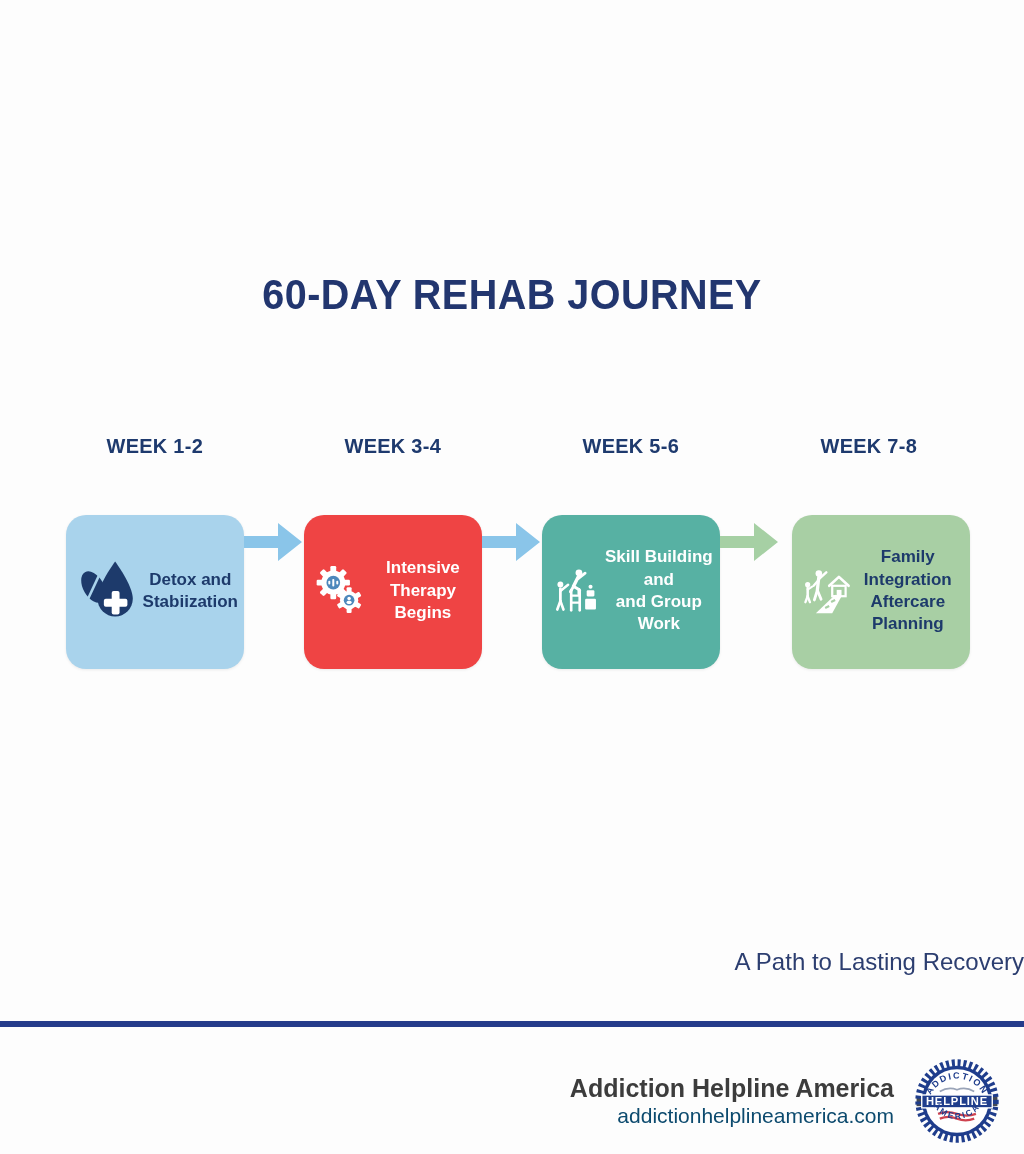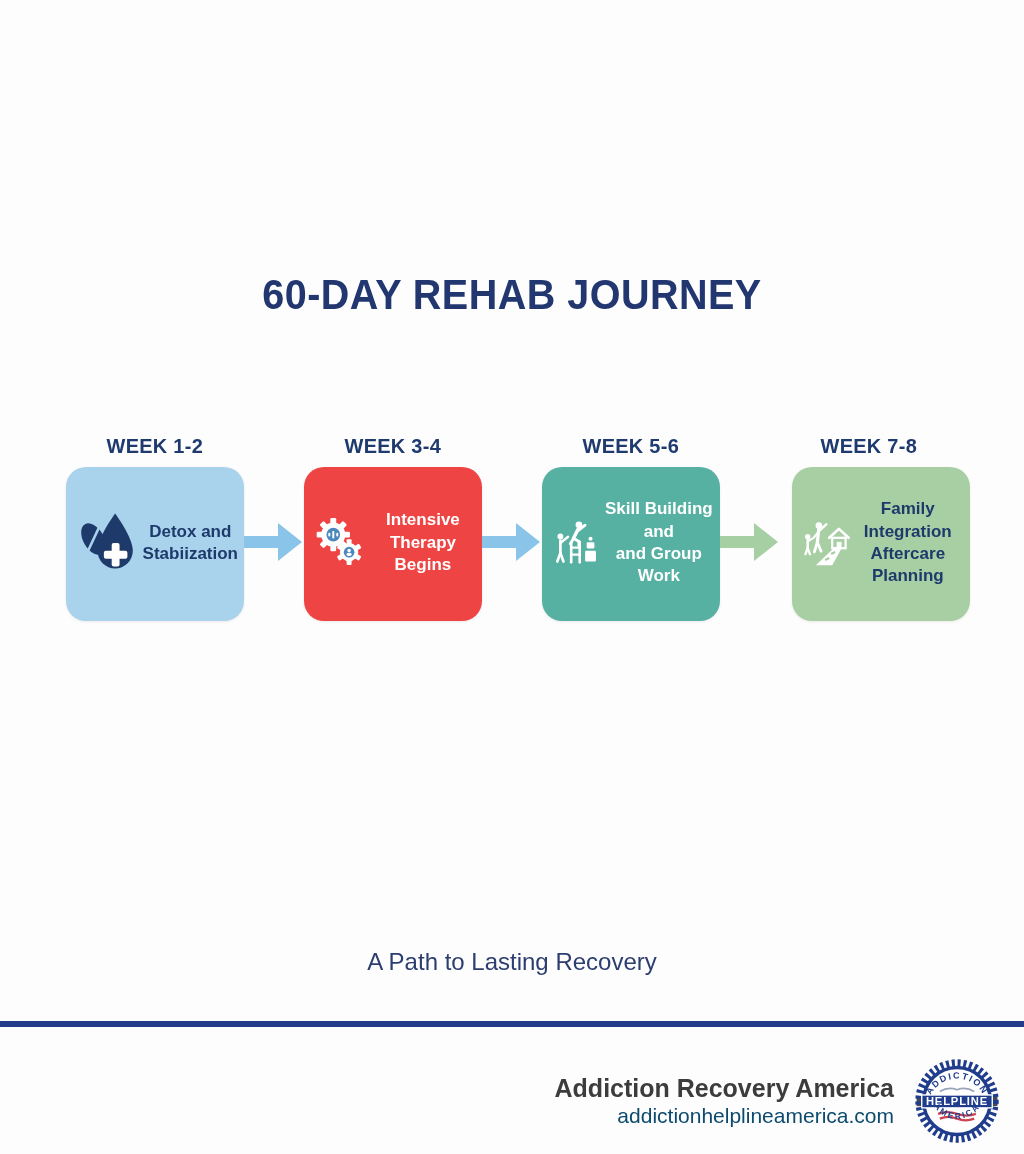--- a/index.html
+++ b/index.html
@@ -26,21 +26,21 @@
   }
 
   
   .flow {
     position: absolute;
     top: 434px; left: 0; width: 100%;
     display: flex;
     justify-content: center;
     align-items: flex-start;
   }
-  .stage { width: 178px; display: flex; flex-direction: column; align-items: center; }
+  .stage { width: 178px; display: flex; flex-direction: column; align-items: center; gap: 48px; }
   .week-label {
     font-size: 21px;
     font-weight: 700;
     letter-spacing: 0.3px;
     transform: scaleX(0.95);
     margin-bottom: 9px;
     white-space: nowrap;
   }
   .stage-box {
     width: 178px; height: 154px;
@@ -59,21 +59,21 @@
     line-height: 1.32;
     text-align: center;
     white-space: pre-line;
   }
   .arrow { flex: none; margin-top: 85px; }
 
   
   .subtitle {
     position: absolute;
     top: 948px; left: 0; width: 100%;
-    text-align: center;
+    text-align: right;
     font-size: 24px;
     font-weight: 400;
   }
 
   
   .divider {
     position: absolute;
     top: 1021px; left: 0;
     width: 100%; height: 6px;
   }
@@ -238,21 +238,21 @@
     </div>
 
   </div>
 
   <div class="subtitle" style="color: rgb(44, 62, 112);">A Path to Lasting Recovery</div>
 
   <div class="divider" style="background: rgb(37, 60, 139);"></div>
 
   <div class="footer">
     <div class="brand-text">
-      <div class="brand-name" style="color: rgb(60, 60, 60);">Addiction Recovery America</div>
+      <div class="brand-name" style="color: rgb(60, 60, 60);">Addiction Helpline America</div>
       <div class="brand-url" style="color: #0c4a6e;">addictionhelplineamerica.com</div>
     </div>
     <svg class="badge" width="86" height="86" viewBox="0 0 100 100">
       <defs>
         <path id="arcTop" d="M 16 58 A 34 34 0 0 1 84 58"></path>
         <path id="arcBot" d="M 20 50 A 32 32 0 0 0 80 50"></path>
       </defs>
 
       <rect x="3" y="45" width="8" height="11" fill="#454a52"></rect>
       <rect x="89" y="45" width="8" height="11" fill="#454a52"></rect>

